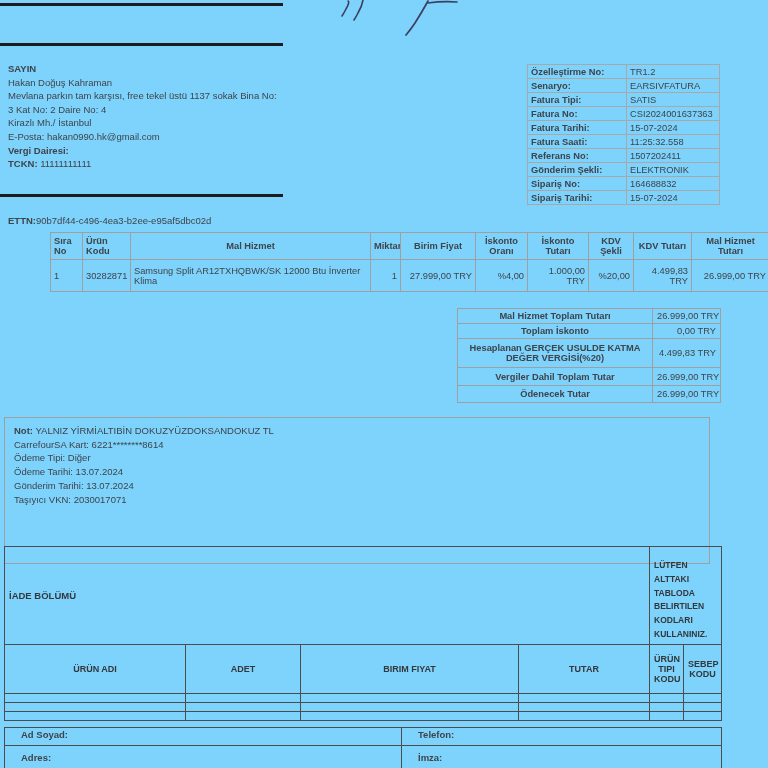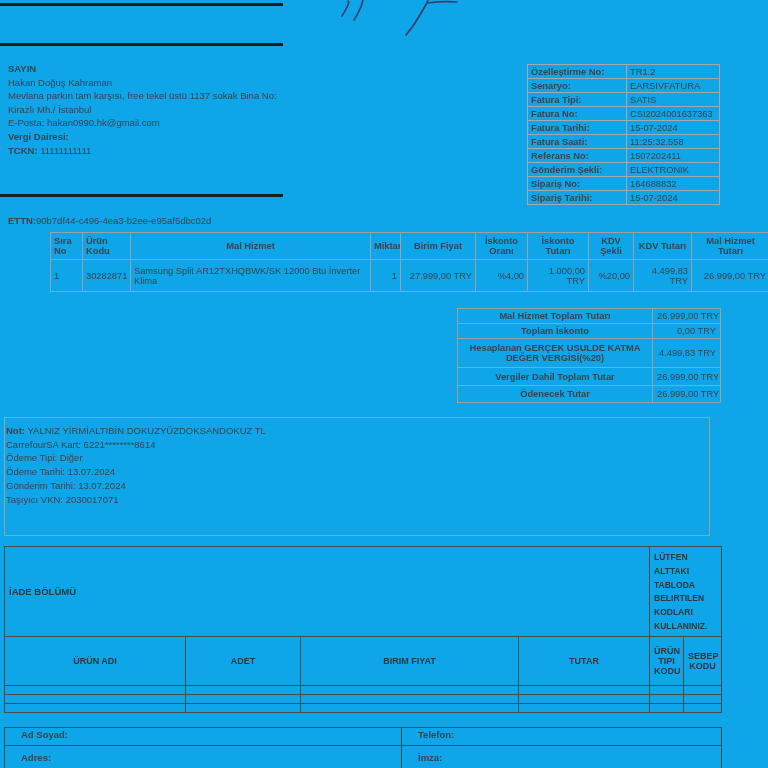--- a/index.html
+++ b/index.html
@@ -1,16 +1,16 @@
 <!DOCTYPE html>
 <html><head>
 <meta charset="utf-8">
 <style>
   html,body{margin:0;padding:0;background:#ffffff;}
-  #page{position:relative;width:768px;height:768px;background:#0ea5e9;overflow:hidden;
+  #page{position:relative;width:768px;height:768px;background:#7dd3fc;overflow:hidden;
         font-family:"Liberation Sans",sans-serif;color:#3f434a;}
   .hr{position:absolute;left:0;height:3px;background:#1c1c1c;}
   table{border-collapse:collapse;table-layout:fixed;}
   
   .customer{position:absolute;left:8px;top:62px;width:300px;font-size:9.5px;line-height:13.6px;}
   .customer .b{font-weight:bold;}
   
   .meta{position:absolute;left:527px;top:64px;width:193px;font-size:9.3px;}
   .meta td{border:1px solid #a8a8a8;height:13px;padding:0 3px;vertical-align:middle;overflow:hidden;white-space:nowrap;}
   .meta td.lbl{font-weight:bold;width:92px;}
@@ -29,28 +29,28 @@
   .totals{position:absolute;left:457px;top:308px;width:264px;font-size:9.3px;}
   .totals td{border:1px solid #9f9f9f;padding:0 4px;vertical-align:middle;}
   .totals td.lbl{font-weight:bold;text-align:center;width:186px;}
   .totals td.val{text-align:right;white-space:nowrap;}
   .totals tr:nth-child(1) td{height:14px;}
   .totals tr:nth-child(2) td{height:14px;}
   .totals tr:nth-child(3) td{height:28px;}
   .totals tr:nth-child(4) td{height:17px;}
   .totals tr:nth-child(5) td{height:16px;}
   
-  .notebox{position:absolute;left:4px;top:417px;width:706px;height:119px;border:1px solid #9f9f9f;
-           padding:6px 1px;font-size:9.5px;line-height:13.7px;box-sizing:border-box;}
+  .notebox{position:absolute;left:4px;top:417px;width:706px;height:147px;border:1px solid #9f9f9f;
+           padding:6px 9px;font-size:9.5px;line-height:13.7px;box-sizing:border-box;}
   .notebox .b{font-weight:bold;}
   
   .iade{position:absolute;left:4px;top:546px;width:717px;font-size:9px;color:#34373c;}
   .iade th,.iade td{border:1px solid #4c4c4c;padding:2px 4px;vertical-align:middle;overflow:hidden;}
   .iade .title-cell{height:84px;font-weight:bold;font-size:9.5px;}
-  .iade .codes-cell{font-weight:bold;font-size:8.5px;line-height:13.8px;vertical-align:top;padding-top:4px;}
+  .iade .codes-cell{font-weight:bold;font-size:8.5px;line-height:13.8px;vertical-align:top;padding-top:12px;}
   .iade th{font-weight:bold;text-align:center;height:44px;font-size:9px;}
   .iade td.empty{height:8px;padding:0;}
   
   .contact{position:absolute;left:4px;top:727px;width:717px;font-size:9.5px;}
   .contact td{border:1px solid #4c4c4c;padding:1px 16px;font-weight:bold;vertical-align:top;}
   .contact tr:nth-child(1) td{height:15px;}
   .contact tr:nth-child(2) td{height:26px;padding-top:6px;}
   
   .sig{position:absolute;left:300px;top:0;width:170px;height:42px;}
 </style>
@@ -67,20 +67,21 @@
     <path d="M48 1 Q50 2 46 9 Q44 13 42 16" fill="none" stroke="#3c3f63" stroke-width="1.6" stroke-linecap="round"></path>
     <path d="M63 0 Q62 6 58 13 Q56 17 54 20" fill="none" stroke="#3c3f63" stroke-width="1.6" stroke-linecap="round"></path>
     <path d="M128 1 Q122 12 115 23 Q111 29 106 35" fill="none" stroke="#3c3f63" stroke-width="1.7" stroke-linecap="round"></path>
     <path d="M128 3 Q142 1 157 2" fill="none" stroke="#3c3f63" stroke-width="1.7" stroke-linecap="round"></path>
   </svg>
 
   <div class="customer">
     <div class="b">SAYIN</div>
     <div>Hakan Doğuş Kahraman</div>
     <div>Mevlana parkın tam karşısı, free tekel üstü 1137 sokak Bina No:</div>
+    <div>3 Kat No: 2 Daire No: 4</div>
     <div>Kirazlı Mh./ İstanbul</div>
     <div>E-Posta: hakan0990.hk@gmail.com</div>
     <div class="b">Vergi Dairesi:</div>
     <div><span class="b">TCKN:</span> <span>11111111111</span></div>
   </div>
 
   <table class="meta">
     <tbody>
         <tr>
           <td class="lbl">Özelleştirme No:</td>

